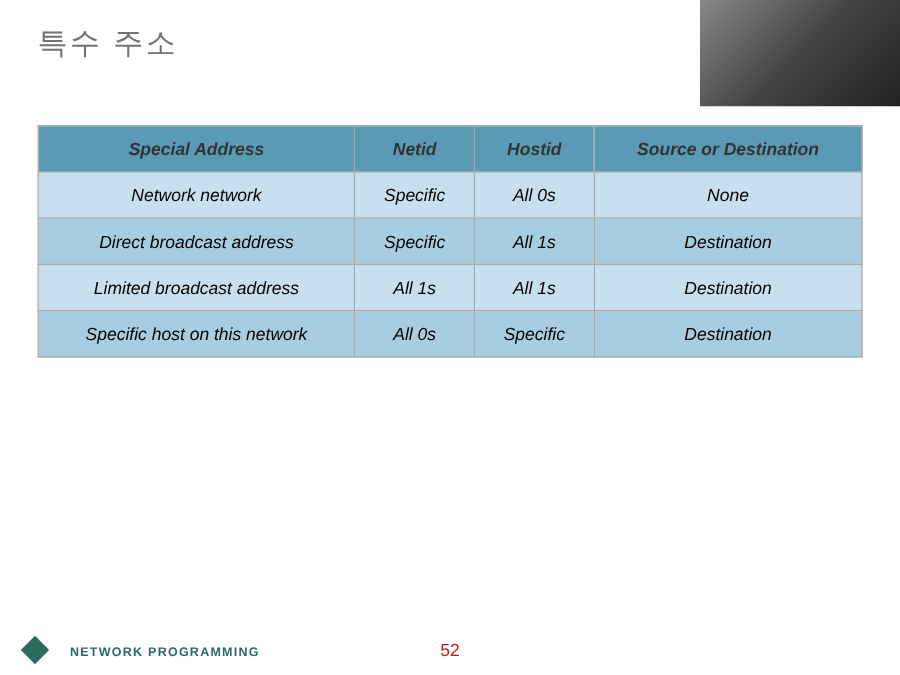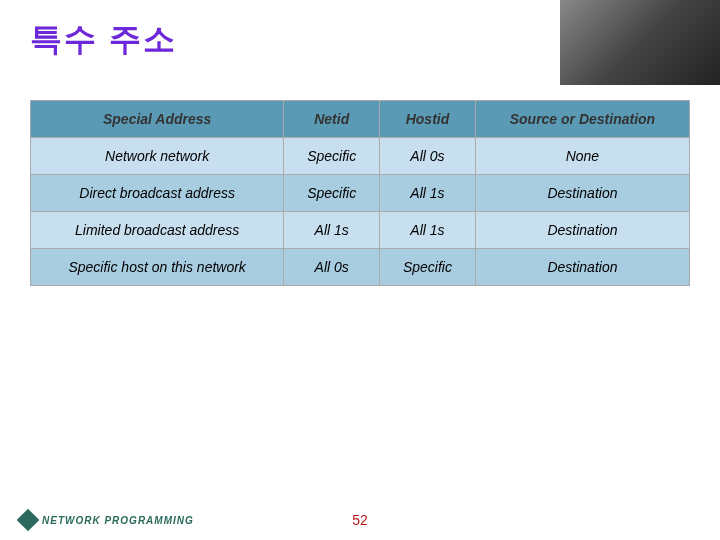--- a/index.html
+++ b/index.html
@@ -24,23 +24,23 @@
     }
 
     
     .title-area {
       position: absolute;
       top: 18px;
       left: 30px;
     }
 
     .title-text {
-      font-size: 32px;
-      font-weight: bold;
-      color: #6d28d9;
+      font-size: 24px;
+      font-weight: normal;
+      color: #737373;
       letter-spacing: 2px;
     }
 
     
     .main-content {
       position: absolute;
       top: 100px;
       left: 30px;
       right: 30px;
       bottom: 60px;
@@ -90,23 +90,22 @@
       display: flex;
       align-items: center;
       justify-content: center;
     }
 
     .footer-left {
       position: absolute;
       left: 20px;
       bottom: 12px;
       display: flex;
-      align-items: center;
-      gap: 6px;
-      font-style: italic;
+      align-items: flex-end;
+      gap: 20px;
     }
 
     .diamond-icon {
       width: 16px;
       height: 16px;
       background-color: #2a6b5e;
       transform: rotate(45deg);
       display: inline-block;
       flex-shrink: 0;
     }

